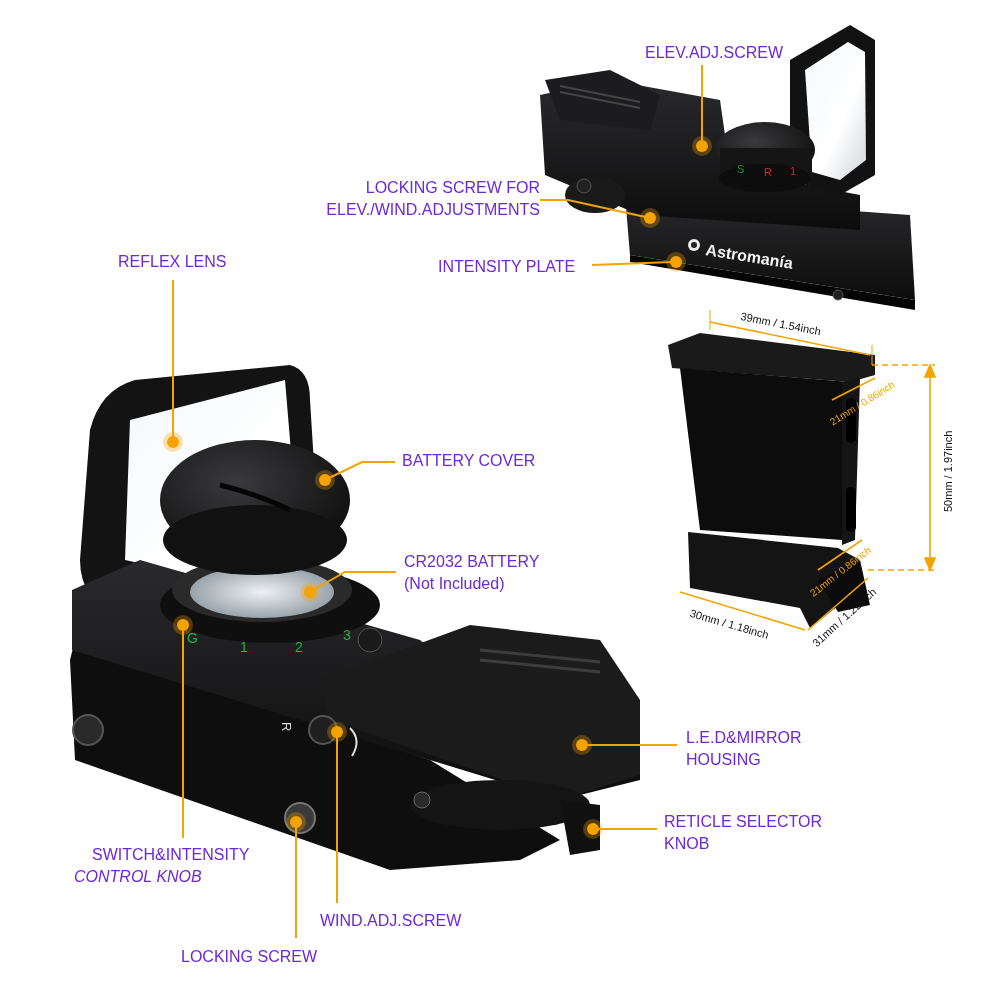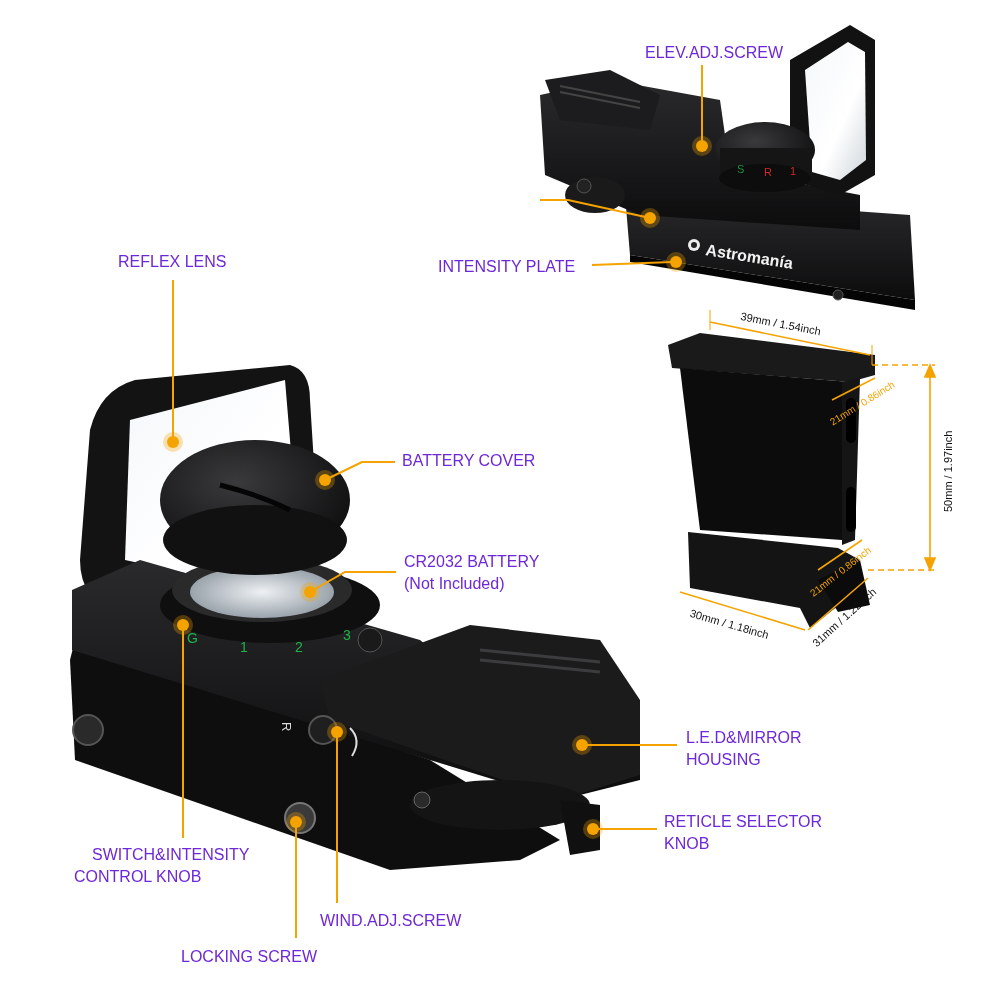--- a/index.html
+++ b/index.html
@@ -172,31 +172,33 @@
         <circle cx="183" cy="625" r="6"></circle>
           <circle cx="337" cy="732" r="6"></circle>
           <circle cx="296" cy="822" r="6"></circle>
         <circle cx="582" cy="745" r="6"></circle>
           <circle cx="593" cy="829" r="6"></circle>
       </g>
     </g>
   </svg>
 
   <div class="label" style="left:645px;top:42px;">ELEV.ADJ.SCREW</div>
+  <div class="label right" style="left:300px;top:177px;width:240px;">LOCKING SCREW FOR</div>
+  <div class="label right" style="left:300px;top:199px;width:240px;">ELEV./WIND.ADJUSTMENTS</div>
   <div class="label" style="left:438px;top:256px;">INTENSITY PLATE</div>
   <div class="label" style="left:118px;top:251px;">REFLEX LENS</div>
   <div class="label" style="left:402px;top:450px;">BATTERY COVER</div>
   <div class="label" style="left:404px;top:551px;">CR2032 BATTERY</div>
   <div class="label" style="left:404px;top:573px;">(Not Included)</div>
   <div class="label" style="left:686px;top:727px;">L.E.D&amp;MIRROR</div>
   <div class="label" style="left:686px;top:749px;">HOUSING</div>
   <div class="label" style="left:664px;top:811px;">RETICLE SELECTOR</div>
   <div class="label" style="left:664px;top:833px;">KNOB</div>
   <div class="label" style="left:92px;top:844px;">SWITCH&amp;INTENSITY</div>
-  <div class="label" style="left:74px;top:866px;">CONTROL KNOB</div>
+  <div class="label" style="left:74px;top:866px;font-style:italic;">CONTROL KNOB</div>
   <div class="label" style="left:320px;top:910px;">WIND.ADJ.SCREW</div>
   <div class="label" style="left:181px;top:946px;">LOCKING SCREW</div>
 
   <div class="dim" style="left:742px;top:310px;transform:rotate(11deg);">39mm / 1.54inch</div>
   <div class="dim" style="left:942px;top:512px;transform:rotate(-90deg);">50mm / 1.97inch</div>
   <div class="dim orange" style="left:828px;top:418px;transform:rotate(-32deg);font-size:10px;">21mm / 0.86inch</div>
   <div class="dim orange" style="left:808px;top:590px;transform:rotate(-38deg);font-size:10px;">21mm / 0.86inch</div>
   <div class="dim" style="left:692px;top:607px;transform:rotate(16deg);">30mm / 1.18inch</div>
   <div class="dim" style="left:810px;top:640px;transform:rotate(-42deg);">31mm / 1.22inch</div>
 

